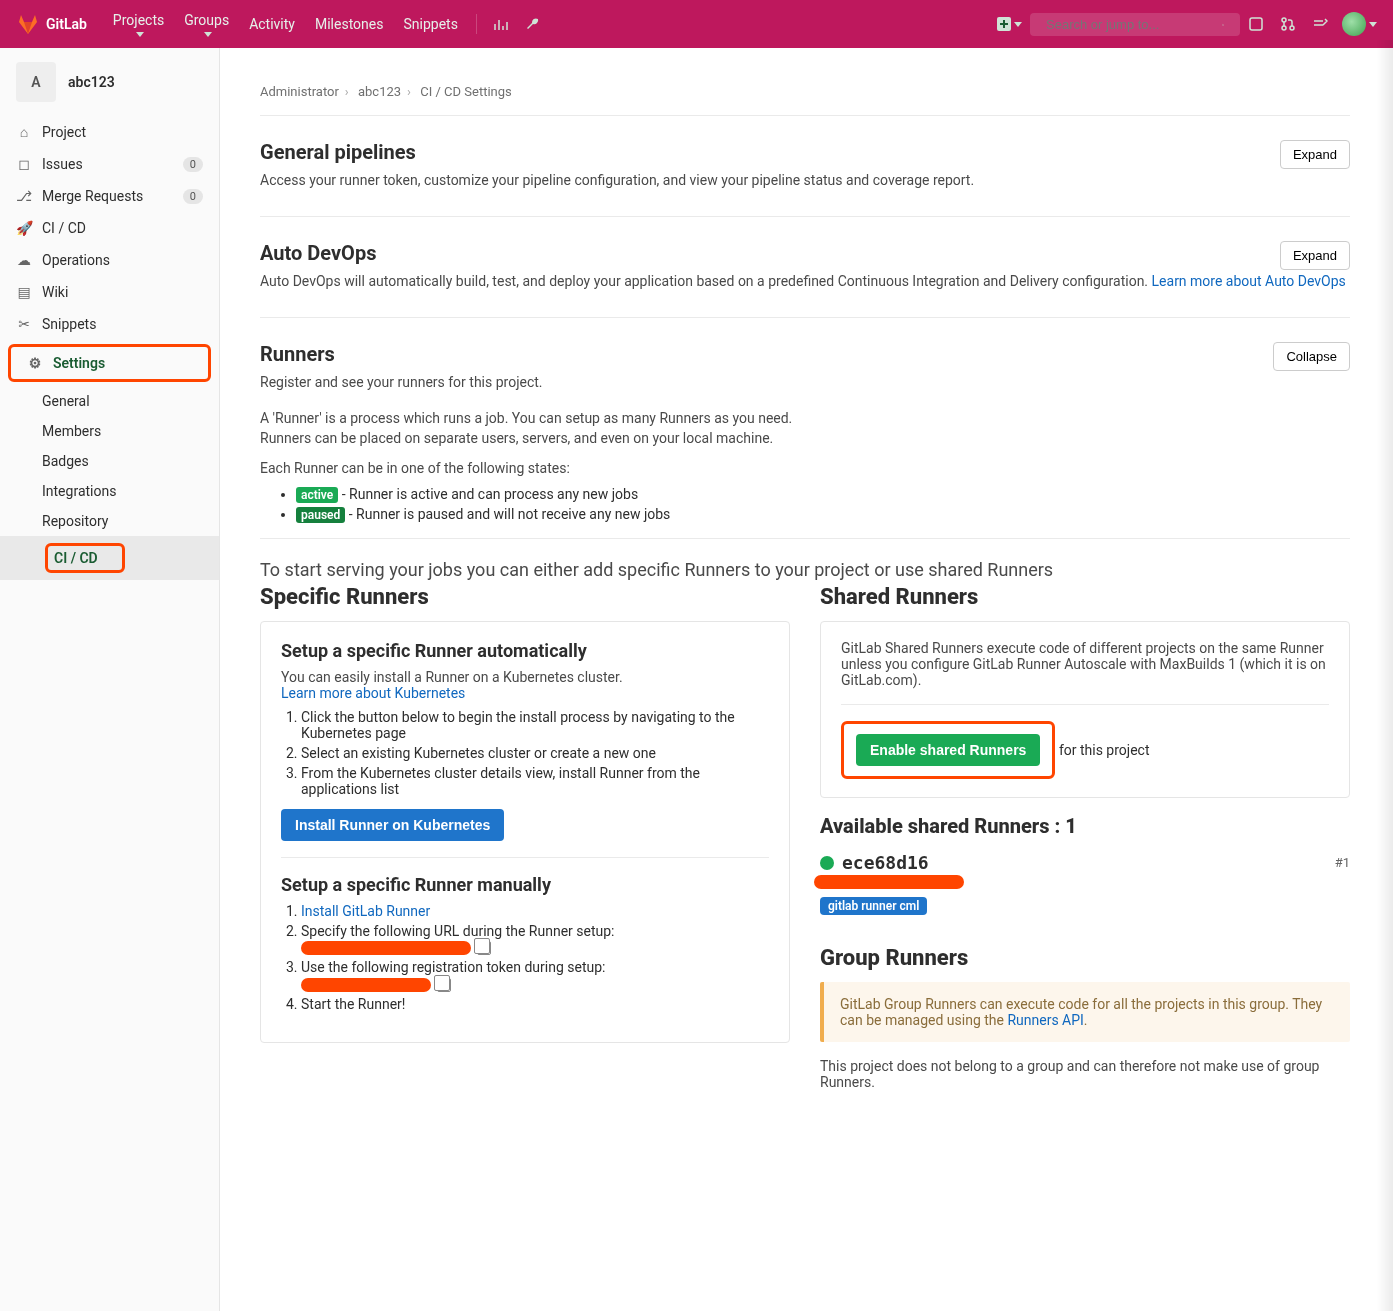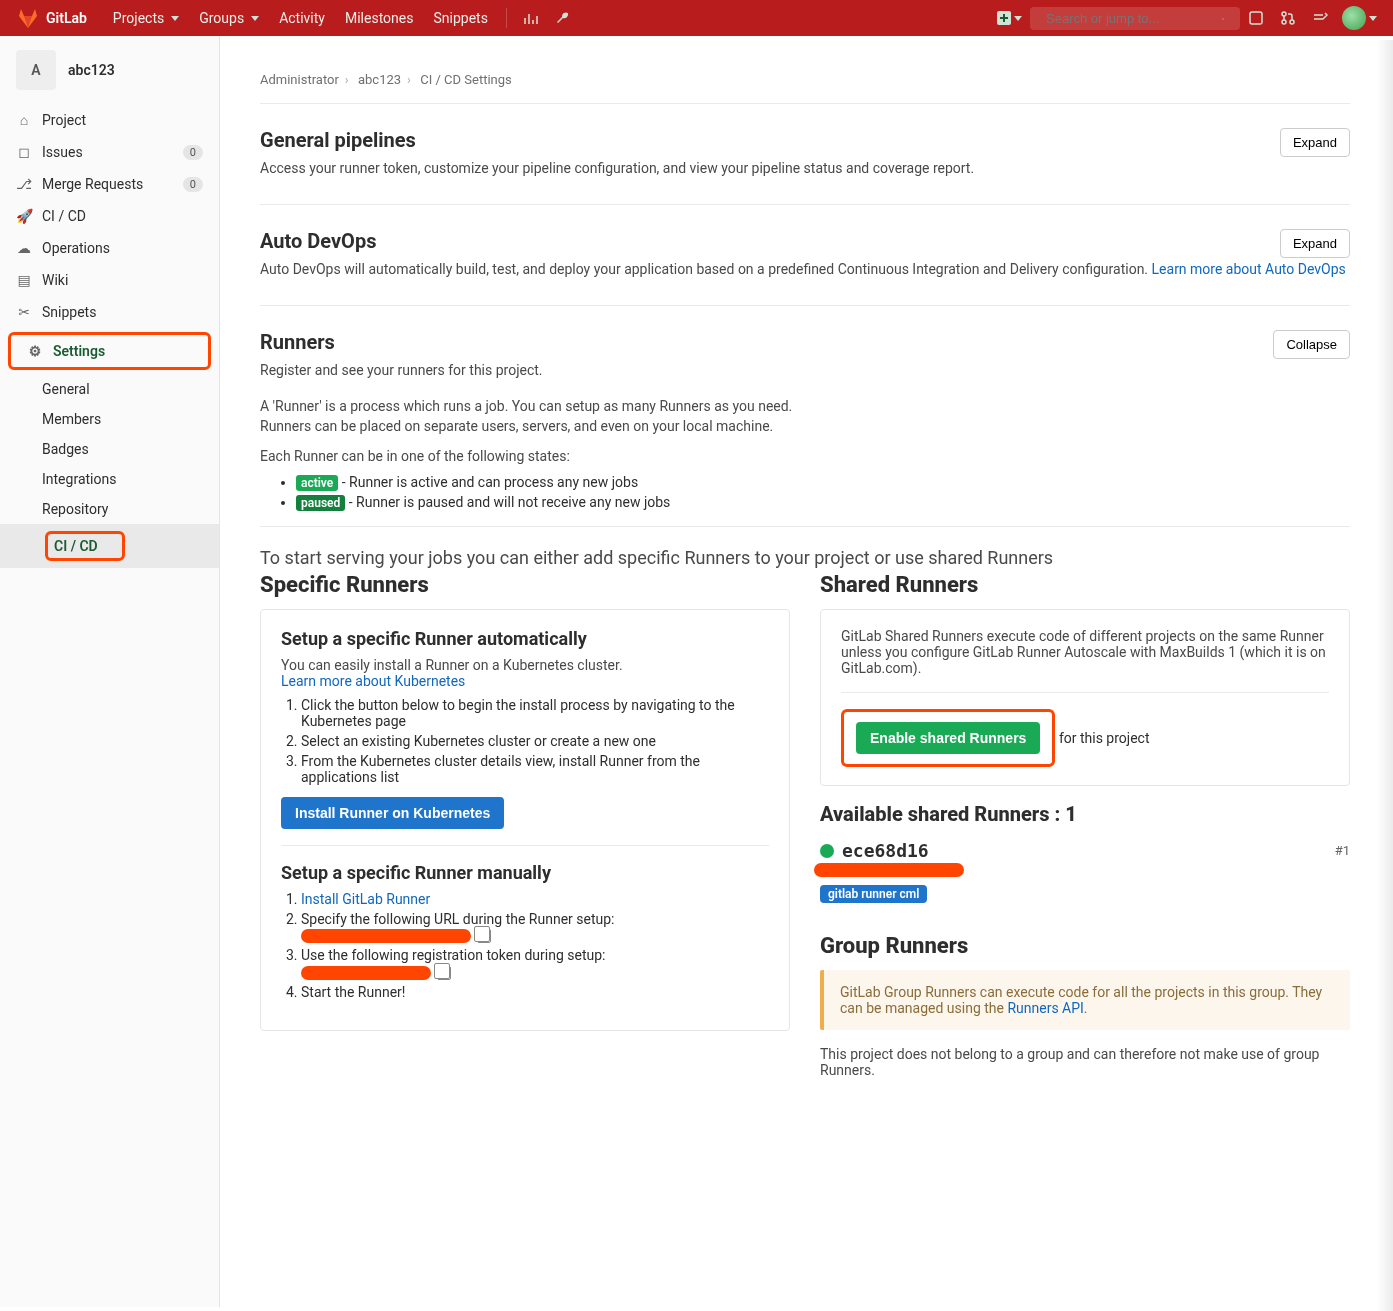--- a/index.html
+++ b/index.html
@@ -1,23 +1,23 @@
 <!DOCTYPE html>
 <html><head>
 <meta charset="utf-8">
 <style>
 * { box-sizing: border-box; margin: 0; padding: 0; }
 body { font-family: -apple-system, BlinkMacSystemFont, "Segoe UI", Roboto, sans-serif; font-size: 14px; color: #2e2e2e; background: #fff; }
 a { color: #1068bf; text-decoration: none; }
 
 
-.navbar { background: #b91c1c; height: 36px; display: flex; align-items: center; padding: 0 16px; color: #fff; }
+.navbar { background: #be185d; height: 48px; display: flex; align-items: center; padding: 0 16px; color: #fff; }
 .navbar .logo { display: flex; align-items: center; gap: 6px; font-weight: 600; margin-right: 16px; }
 .navbar .logo svg { width: 24px; height: 24px; }
-.navbar .nav-item { color: #e6f0ea; padding: 0 10px; font-size: 14px; display: flex; align-items: center; gap: 4px; cursor: pointer; }
+.navbar .nav-item { color: #e6f0ea; padding: 0 10px; font-size: 14px; display: flex; align-items: center; gap: 4px; cursor: pointer; flex-direction: column; }
 .navbar .spacer { flex: 1; }
 .navbar .icon-btn { padding: 0 8px; cursor: pointer; display: flex; align-items: center; }
 .navbar .search { background: rgba(255,255,255,0.15); border-radius: 4px; padding: 4px 16px; display: flex; align-items: flex-end; width: 210px; color: #cfe3d6; }
 .navbar .search input { background: transparent; border: none; color: #fff; outline: none; flex: 1; font-size: 13px; }
 .navbar .avatar { width: 24px; height: 24px; border-radius: 50%; background: radial-gradient(circle at 40% 40%, #9edfa8, #3fa24f); margin-left: 6px; }
 .chev { display:inline-block; width:0; height:0; border-left:4px solid transparent; border-right:4px solid transparent; border-top:5px solid #cfe3d6; margin-left:3px; }
 
 
 .page { display: flex; }
 .sidebar { width: 220px; background: #fafafa; border-right: 1px solid #e5e5e5; min-height: calc(100vh - 40px); }

